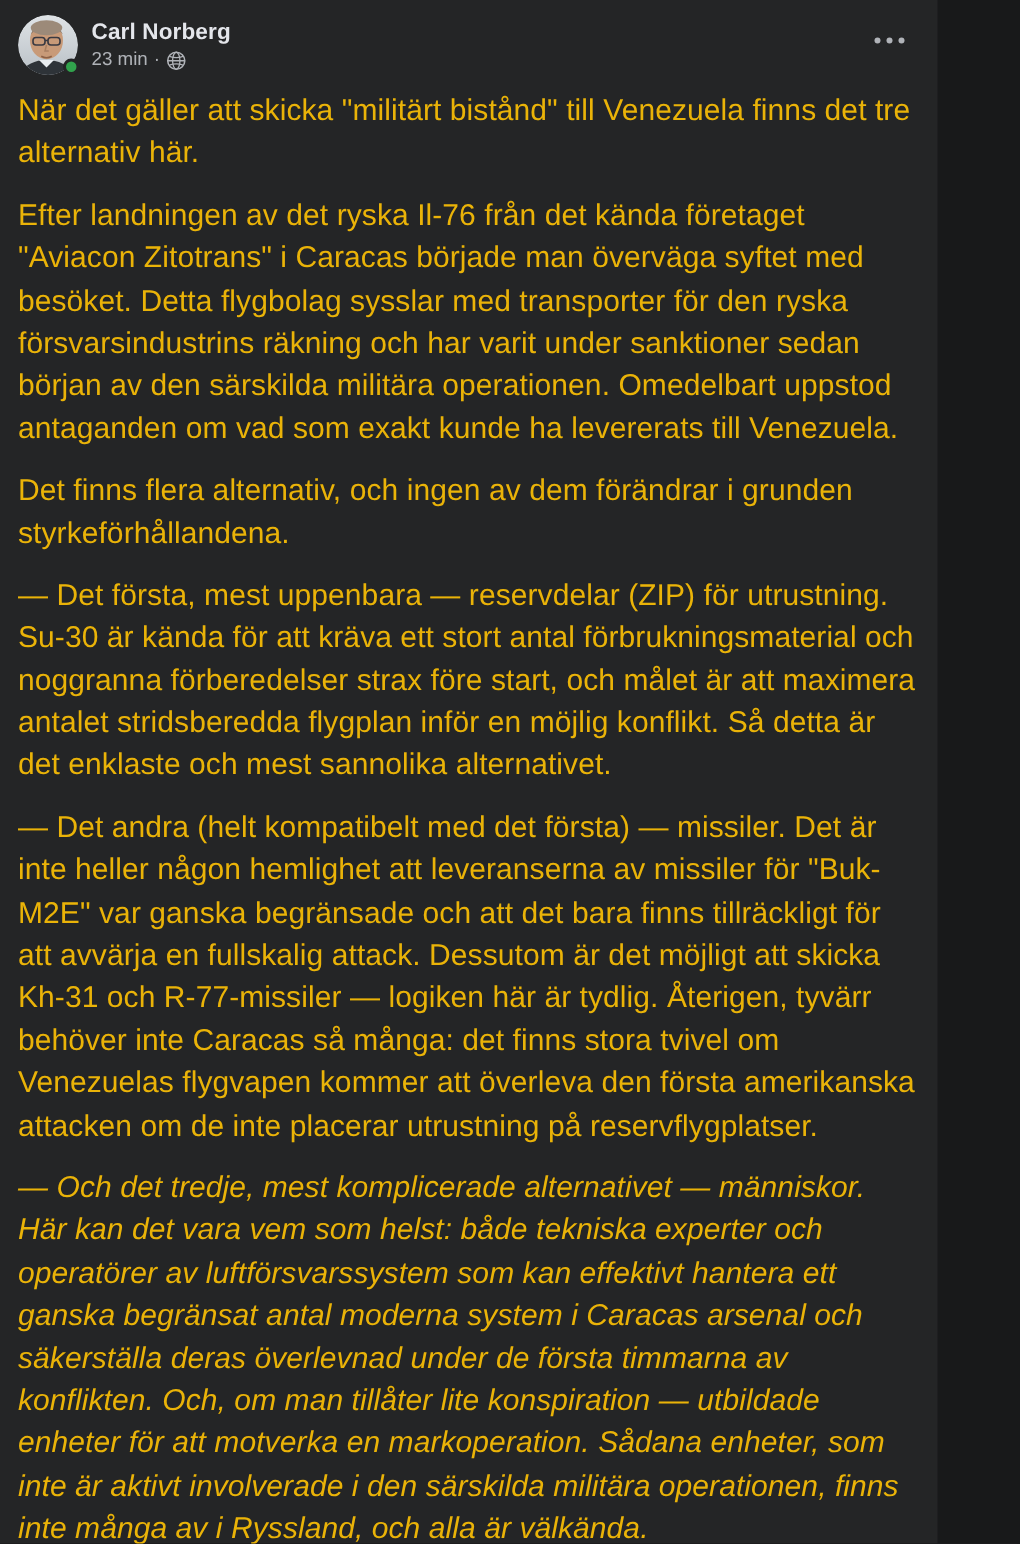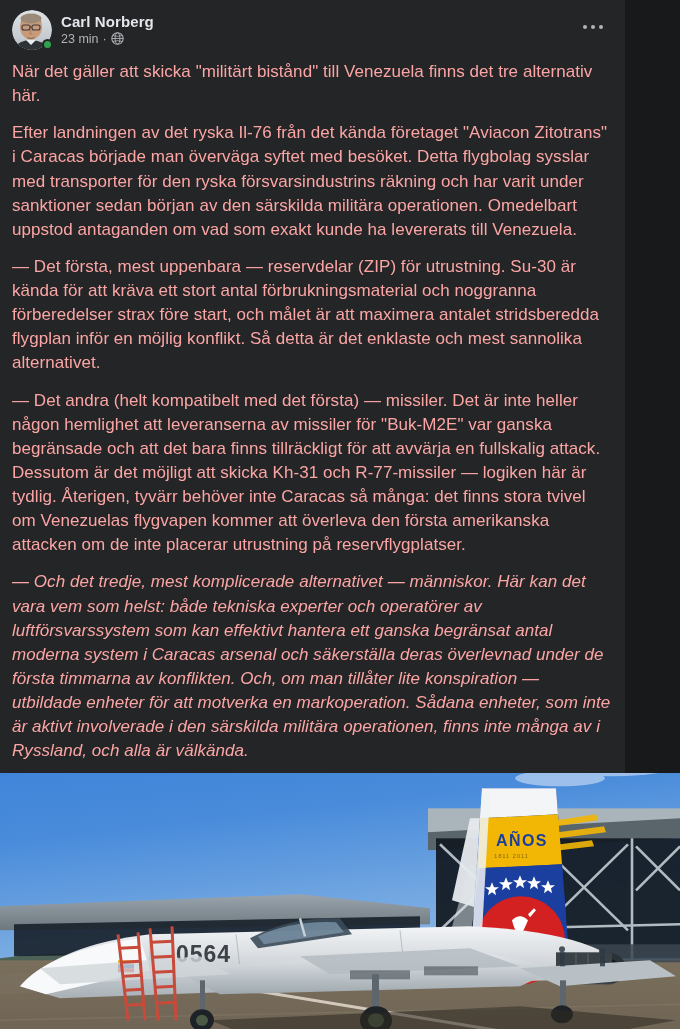--- a/index.html
+++ b/index.html
@@ -62,21 +62,21 @@
     line-height: 1.15;
   }
   .author-name {
     color: #e4e6eb;
     font-size: 15px;
     font-weight: bold;
     letter-spacing: .1px;
   }
   .meta-line {
     display: flex;
-    align-items: flex-start;
+    align-items: flex-end;
     gap: 4px;
     margin-top: 2px;
     color: #b0b3b8;
     font-size: 12.5px;
   }
   .meta-sep { color: #b0b3b8; font-size: 12.5px; }
   .globe-icon { display: inline-block; width: 13px; height: 13px; }
   .globe-icon svg { display: block; }
 
   .more-menu {
@@ -97,22 +97,22 @@
     display: block;
   }
 
   
   .post-body {
     padding: 4px 12px 10px 12px;
     flex: 0 0 auto;
   }
   .post-body p {
     margin: 0 0 13px 0;
-    color: #fca5a5;
-    font-size: 17px;
+    color: #eab308;
+    font-size: 20px;
     line-height: 1.42;
     letter-spacing: .05px;
   }
   .post-body p:last-child { margin-bottom: 0; font-style: italic; }
 
   
   .post-photo {
     width: 680px;
     flex: 1 1 auto;
     position: relative;
@@ -186,20 +186,21 @@
     <div class="more-menu" title="More">
       <i></i>
       <i></i>
       <i></i>
     </div>
   </div>
 
   <div class="post-body">
     <p>När det gäller att skicka "militärt bistånd" till Venezuela finns det tre alternativ här.</p>
     <p>Efter landningen av det ryska Il-76 från det kända företaget "Aviacon Zitotrans" i Caracas började man överväga syftet med besöket. Detta flygbolag sysslar med transporter för den ryska försvarsindustrins räkning och har varit under sanktioner sedan början av den särskilda militära operationen. Omedelbart uppstod antaganden om vad som exakt kunde ha levererats till Venezuela.</p>
+    <p>Det finns flera alternativ, och ingen av dem förändrar i grunden styrkeförhållandena.</p>
     <p>— Det första, mest uppenbara — reservdelar (ZIP) för utrustning. Su-30 är kända för att kräva ett stort antal förbrukningsmaterial och noggranna förberedelser strax före start, och målet är att maximera antalet stridsberedda flygplan inför en möjlig konflikt. Så detta är det enklaste och mest sannolika alternativet.</p>
     <p>— Det andra (helt kompatibelt med det första) — missiler. Det är inte heller någon hemlighet att leveranserna av missiler för "Buk-M2E" var ganska begränsade och att det bara finns tillräckligt för att avvärja en fullskalig attack. Dessutom är det möjligt att skicka Kh-31 och R-77-missiler — logiken här är tydlig. Återigen, tyvärr behöver inte Caracas så många: det finns stora tvivel om Venezuelas flygvapen kommer att överleva den första amerikanska attacken om de inte placerar utrustning på reservflygplatser.</p>
     <p>— Och det tredje, mest komplicerade alternativet — människor. Här kan det vara vem som helst: både tekniska experter och operatörer av luftförsvarssystem som kan effektivt hantera ett ganska begränsat antal moderna system i Caracas arsenal och säkerställa deras överlevnad under de första timmarna av konflikten. Och, om man tillåter lite konspiration — utbildade enheter för att motverka en markoperation. Sådana enheter, som inte är aktivt involverade i den särskilda militära operationen, finns inte många av i Ryssland, och alla är välkända.</p>
   </div>
 
   <div class="post-photo">
     <svg viewBox="0 0 680 465" preserveAspectRatio="xMidYMid slice" xmlns="http://www.w3.org/2000/svg">
       <defs>
         <linearGradient id="sky" x1="0" y1="0" x2="0.25" y2="1">
           <stop offset="0%" stop-color="#2f7ad6"></stop>

